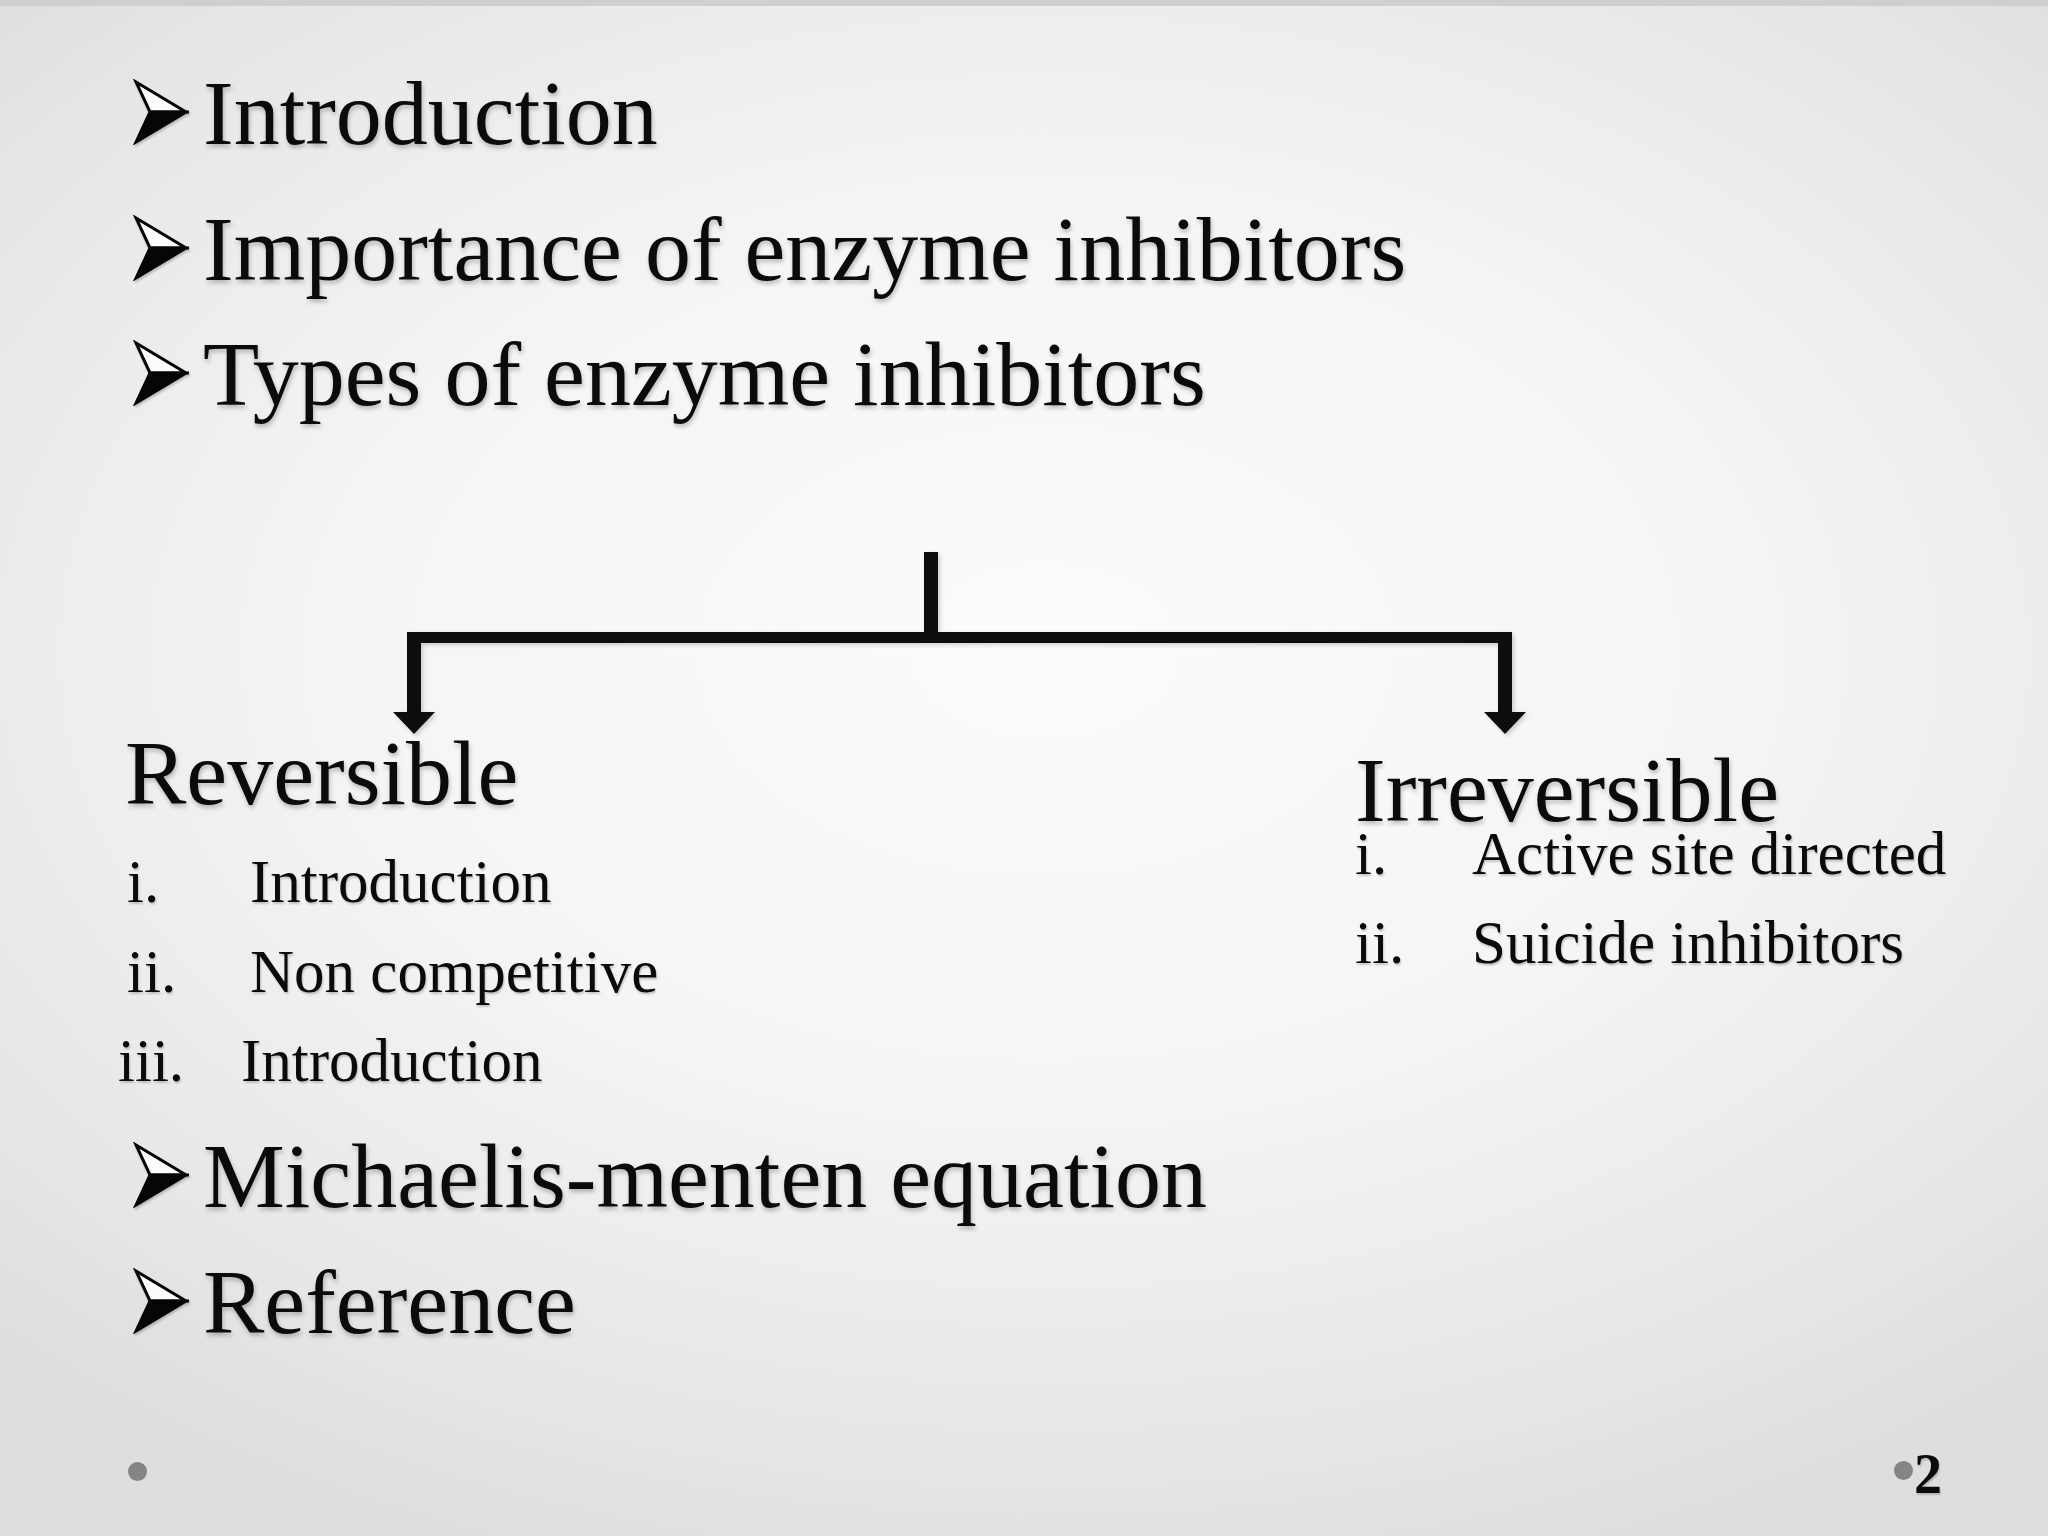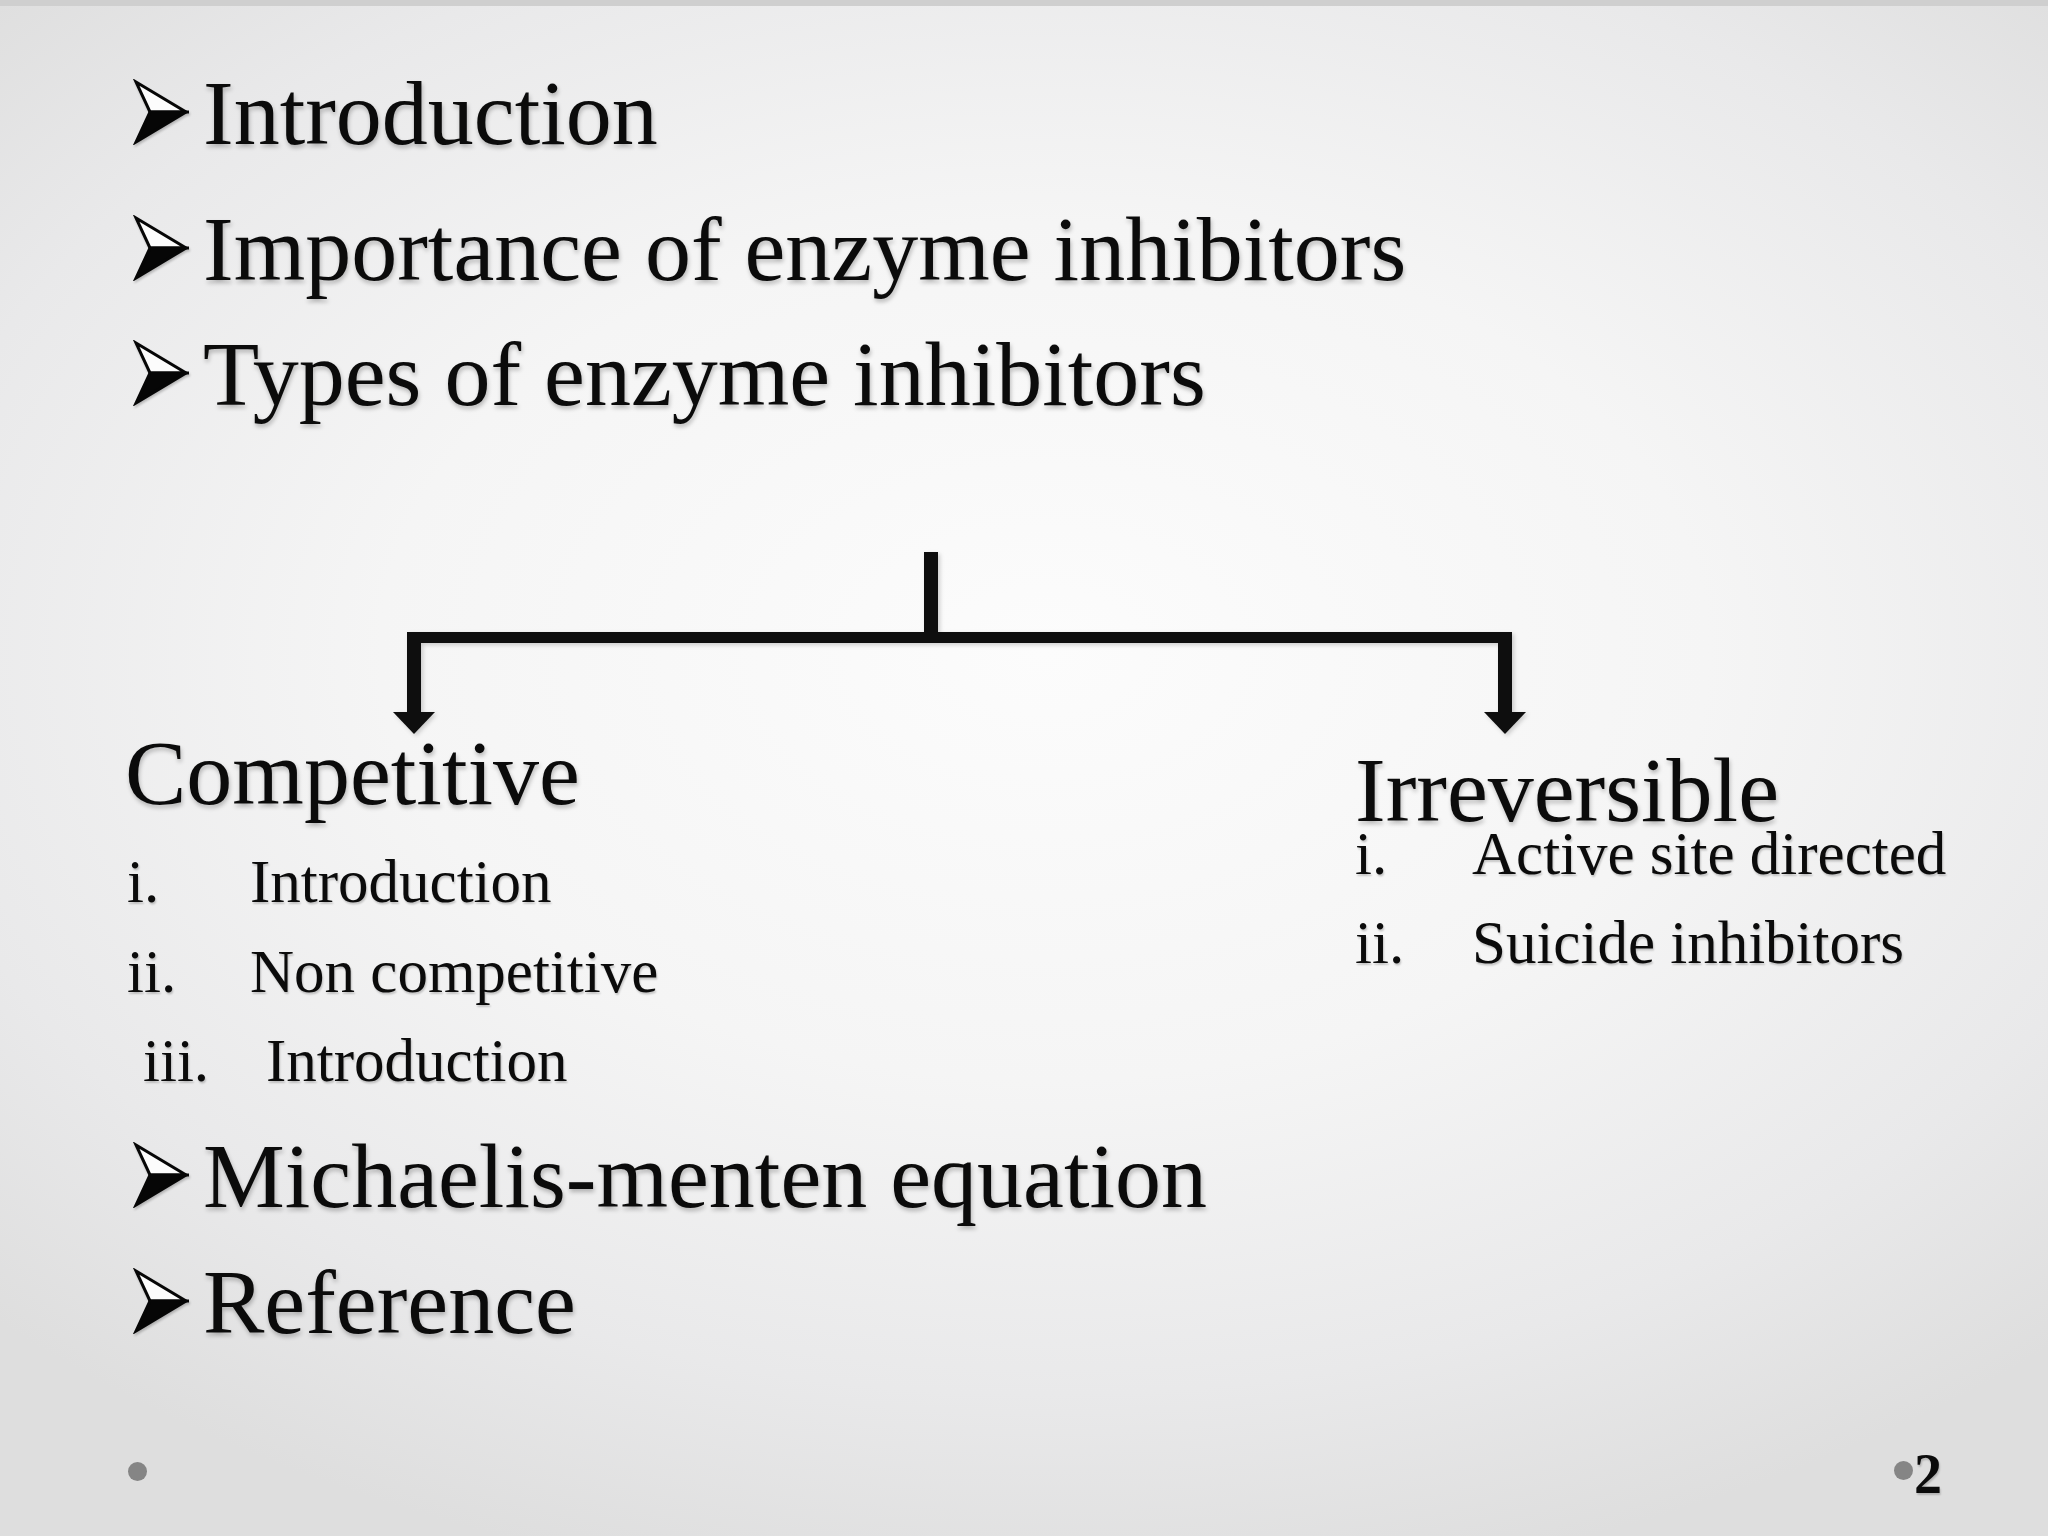--- a/index.html
+++ b/index.html
@@ -62,32 +62,32 @@
 
   <svg class="connector" width="1160" height="200" viewBox="0 0 1160 200">
     <rect x="544" y="6" width="14" height="90" fill="currentColor"></rect>
     <rect x="27" y="86" width="1105" height="11" fill="currentColor"></rect>
     <rect x="27" y="86" width="14" height="82" fill="currentColor"></rect>
     <polygon points="13,166 55,166 34,188" fill="currentColor"></polygon>
     <rect x="1118" y="86" width="14" height="82" fill="currentColor"></rect>
     <polygon points="1104,166 1146,166 1125,188" fill="currentColor"></polygon>
   </svg>
 
-  <div class="branch-title" style="left:125px;top:721px">Competitive</div>
+  <div class="branch-title" style="left:125px;top:721px">Reversible</div>
   <div class="branch-title" style="left:1355px;top:738px">Irreversible</div>
 
   <div class="litem left" style="left:127px;top:845px">
     <span class="num">i.</span>
     <span class="lab">Introduction</span>
   </div>
   <div class="litem left" style="left:127px;top:935px">
     <span class="num">ii.</span>
     <span class="lab">Non competitive</span>
   </div>
-  <div class="litem left" style="left:143px;top:1024px">
+  <div class="litem left" style="left:118px;top:1024px">
     <span class="num">iii.</span>
     <span class="lab">Introduction</span>
   </div>
 
   <div class="litem right" style="left:1355px;top:817px">
     <span class="num">i.</span>
     <span class="lab">Active site directed</span>
   </div>
   <div class="litem right" style="left:1355px;top:906px">
     <span class="num">ii.</span>

